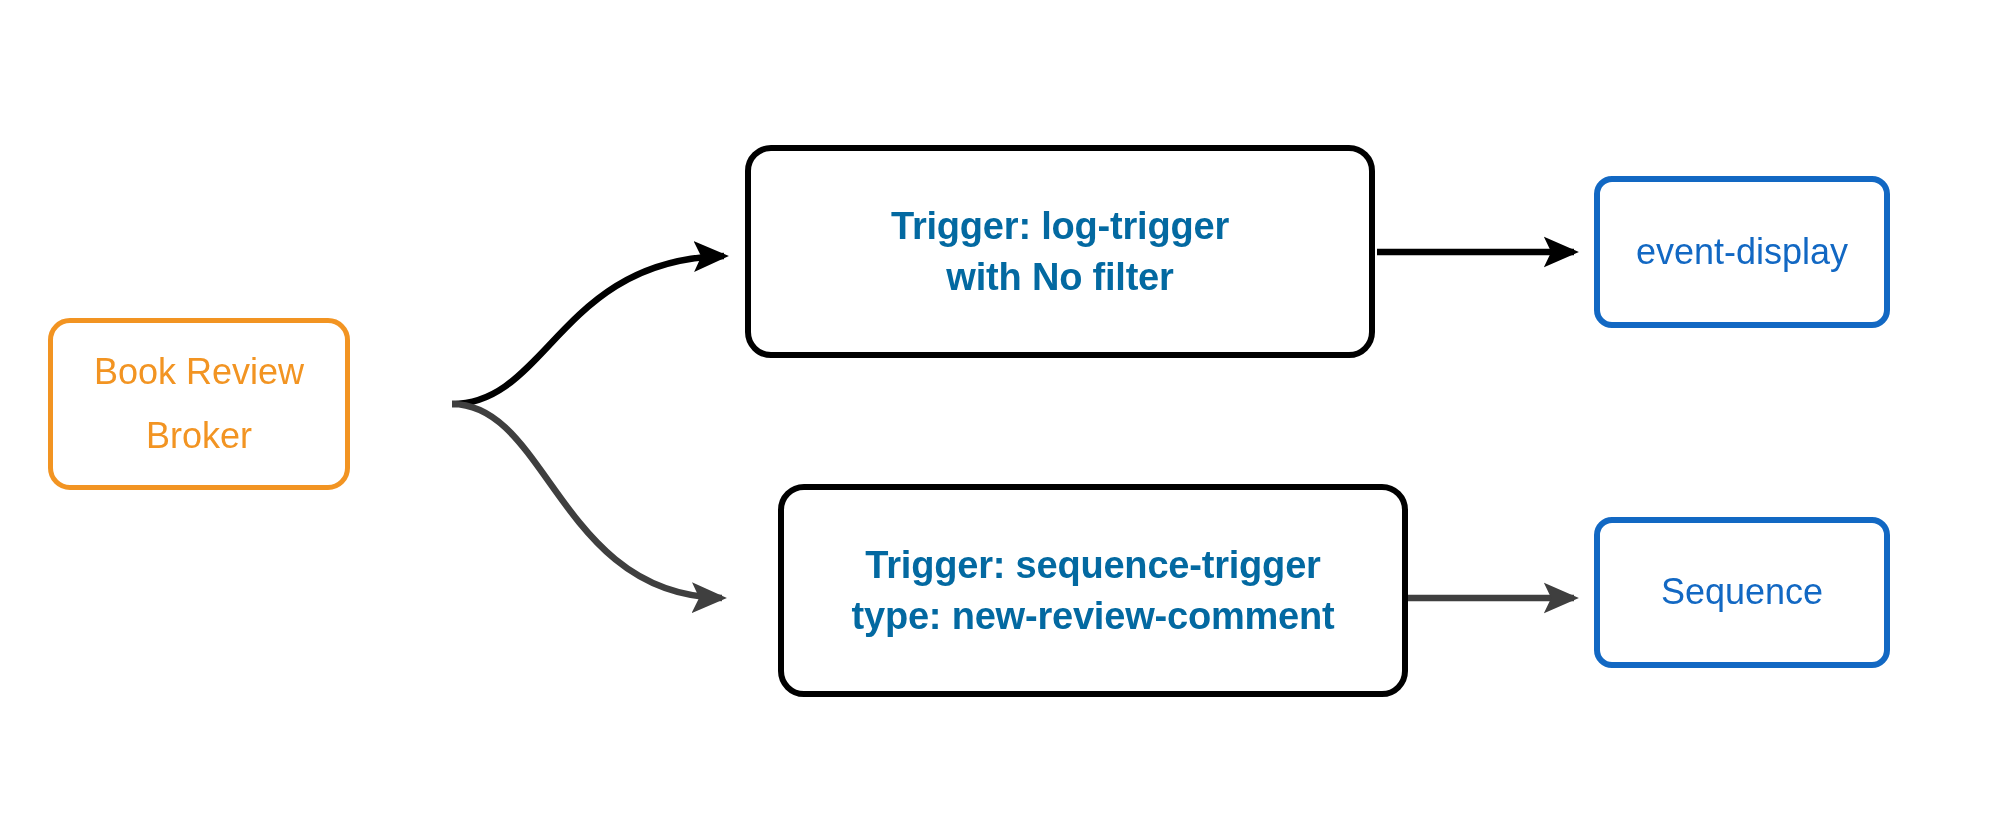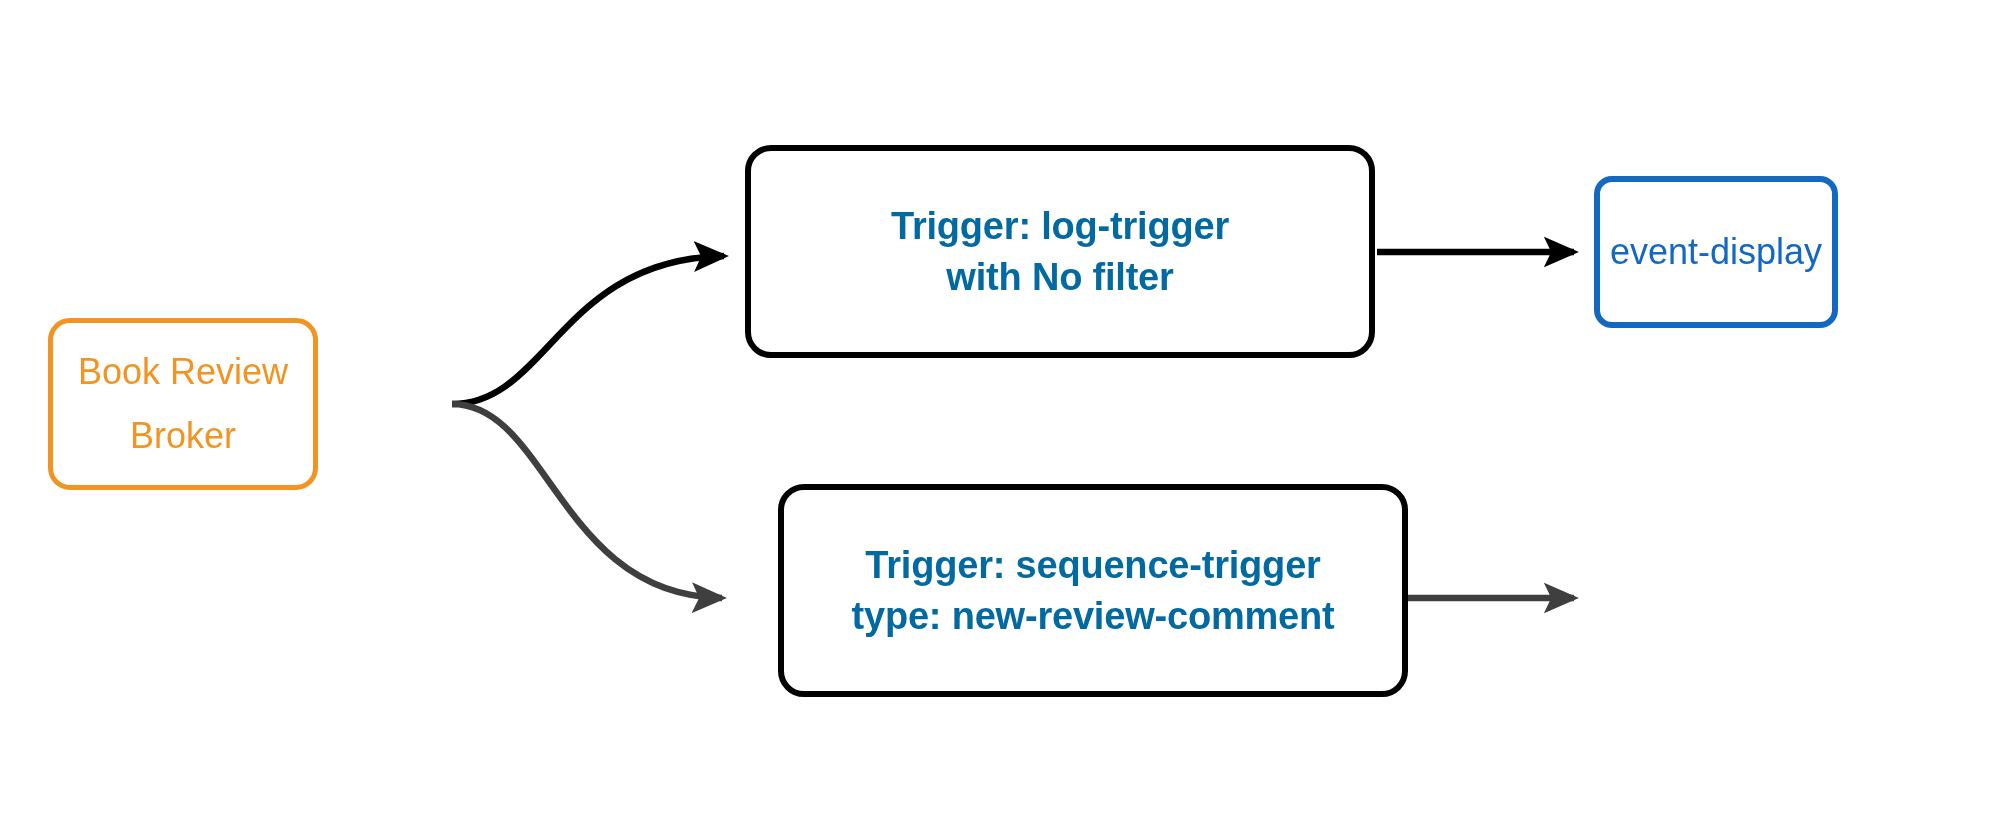--- a/index.html
+++ b/index.html
@@ -34,21 +34,21 @@
     flex-direction: column;
     align-items: center;
     justify-content: center;
     text-align: center;
     line-height: 1.18;
   }
   
   .node-broker {
     left: 48px;
     top: 318px;
-    width: 270px;
+    width: 302px;
     height: 172px;
     border: 5px solid #f29422;
     border-radius: 22px;
     color: #f29422;
     font-size: 36px;
     font-weight: 400;
   }
   .node-broker .line-1 { display: block; }
   .node-broker .line-2 { display: block; margin-top: 21px; }
 
@@ -78,21 +78,21 @@
   .trigger-subtitle {
     font-size: 38px;
     font-weight: 700;
     margin-top: 6px;
     letter-spacing: -0.2px;
   }
 
   
   .node-sink {
     left: 1594px;
-    width: 244px;
+    width: 296px;
     border: 6px solid #1268c3;
     border-radius: 18px;
     color: #1268c3;
     font-size: 36px;
     font-weight: 400;
   }
   .node-sink-event-display {
     top: 176px;
     height: 152px;
   }
@@ -137,14 +137,17 @@
 
   <div class="node node-trigger node-trigger-sequence">
     <span class="trigger-title">Trigger: sequence-trigger</span>
     <span class="trigger-subtitle">type: new-review-comment</span>
   </div>
 
   <div class="node node-sink node-sink-event-display">
     <span>event-display</span>
   </div>
 
+  <div class="node node-sink node-sink-sequence">
+    <span>Sequence</span>
+  </div>
 
 </div>
 
 </body></html>

